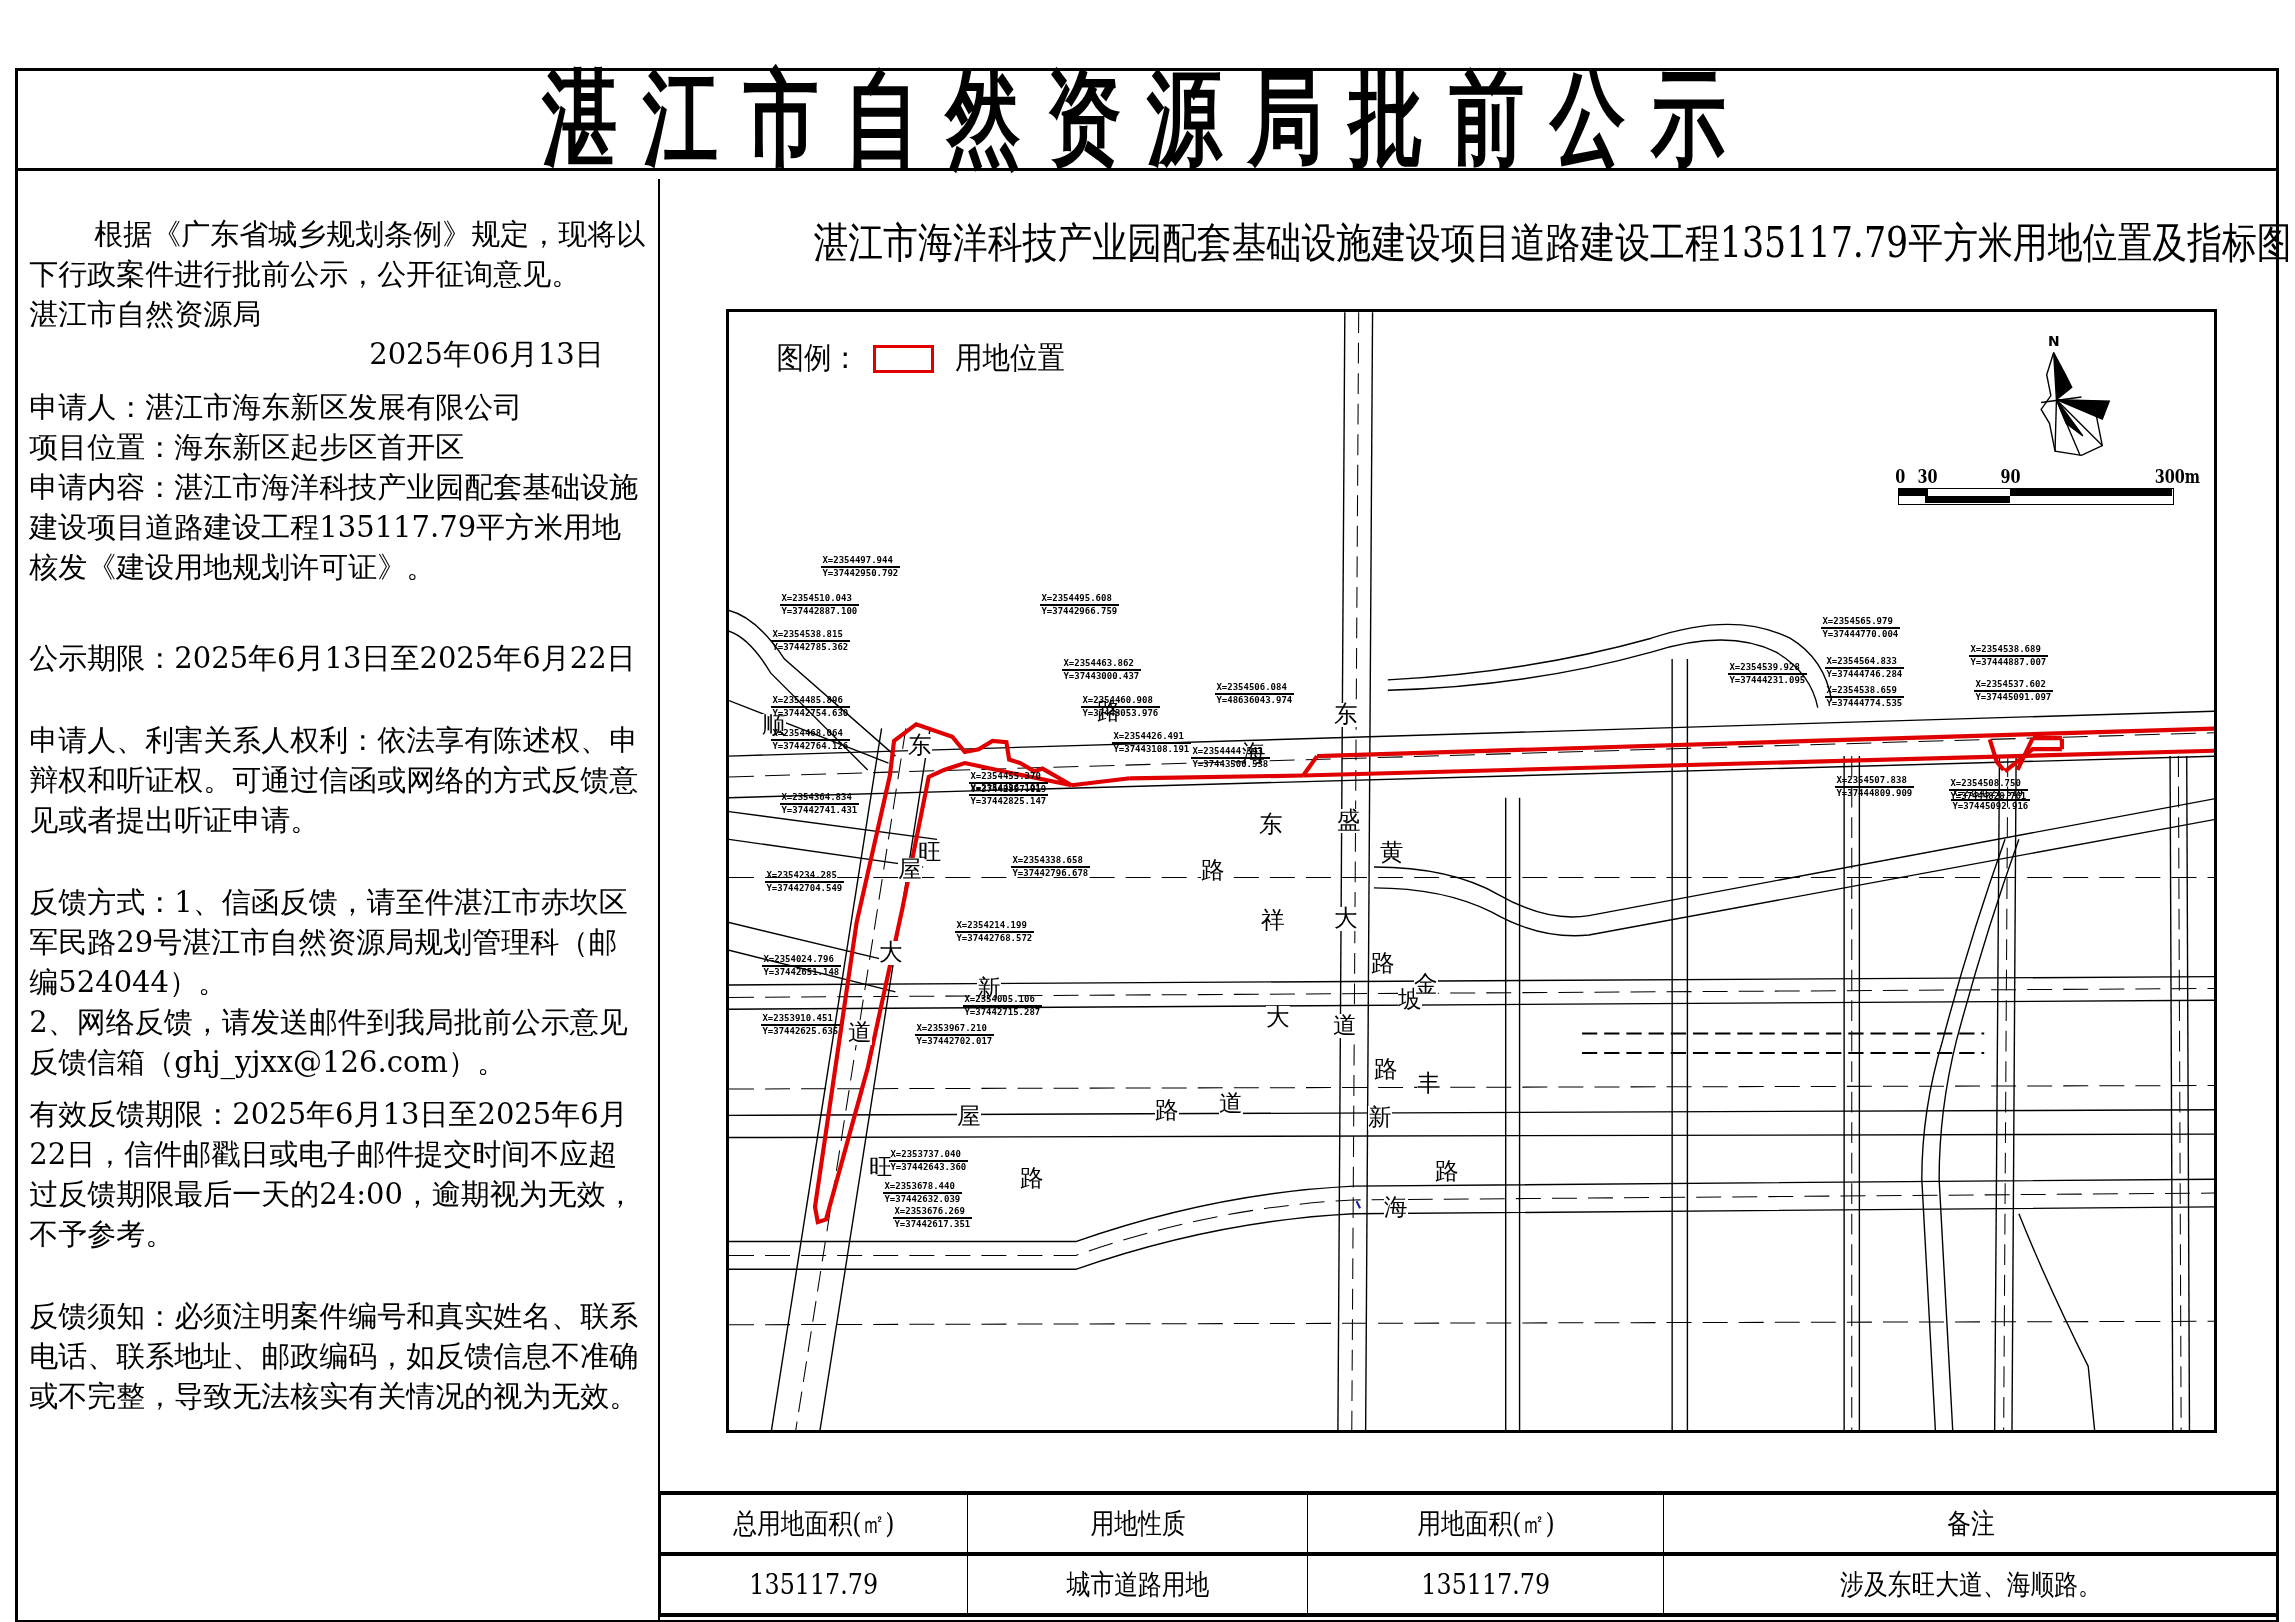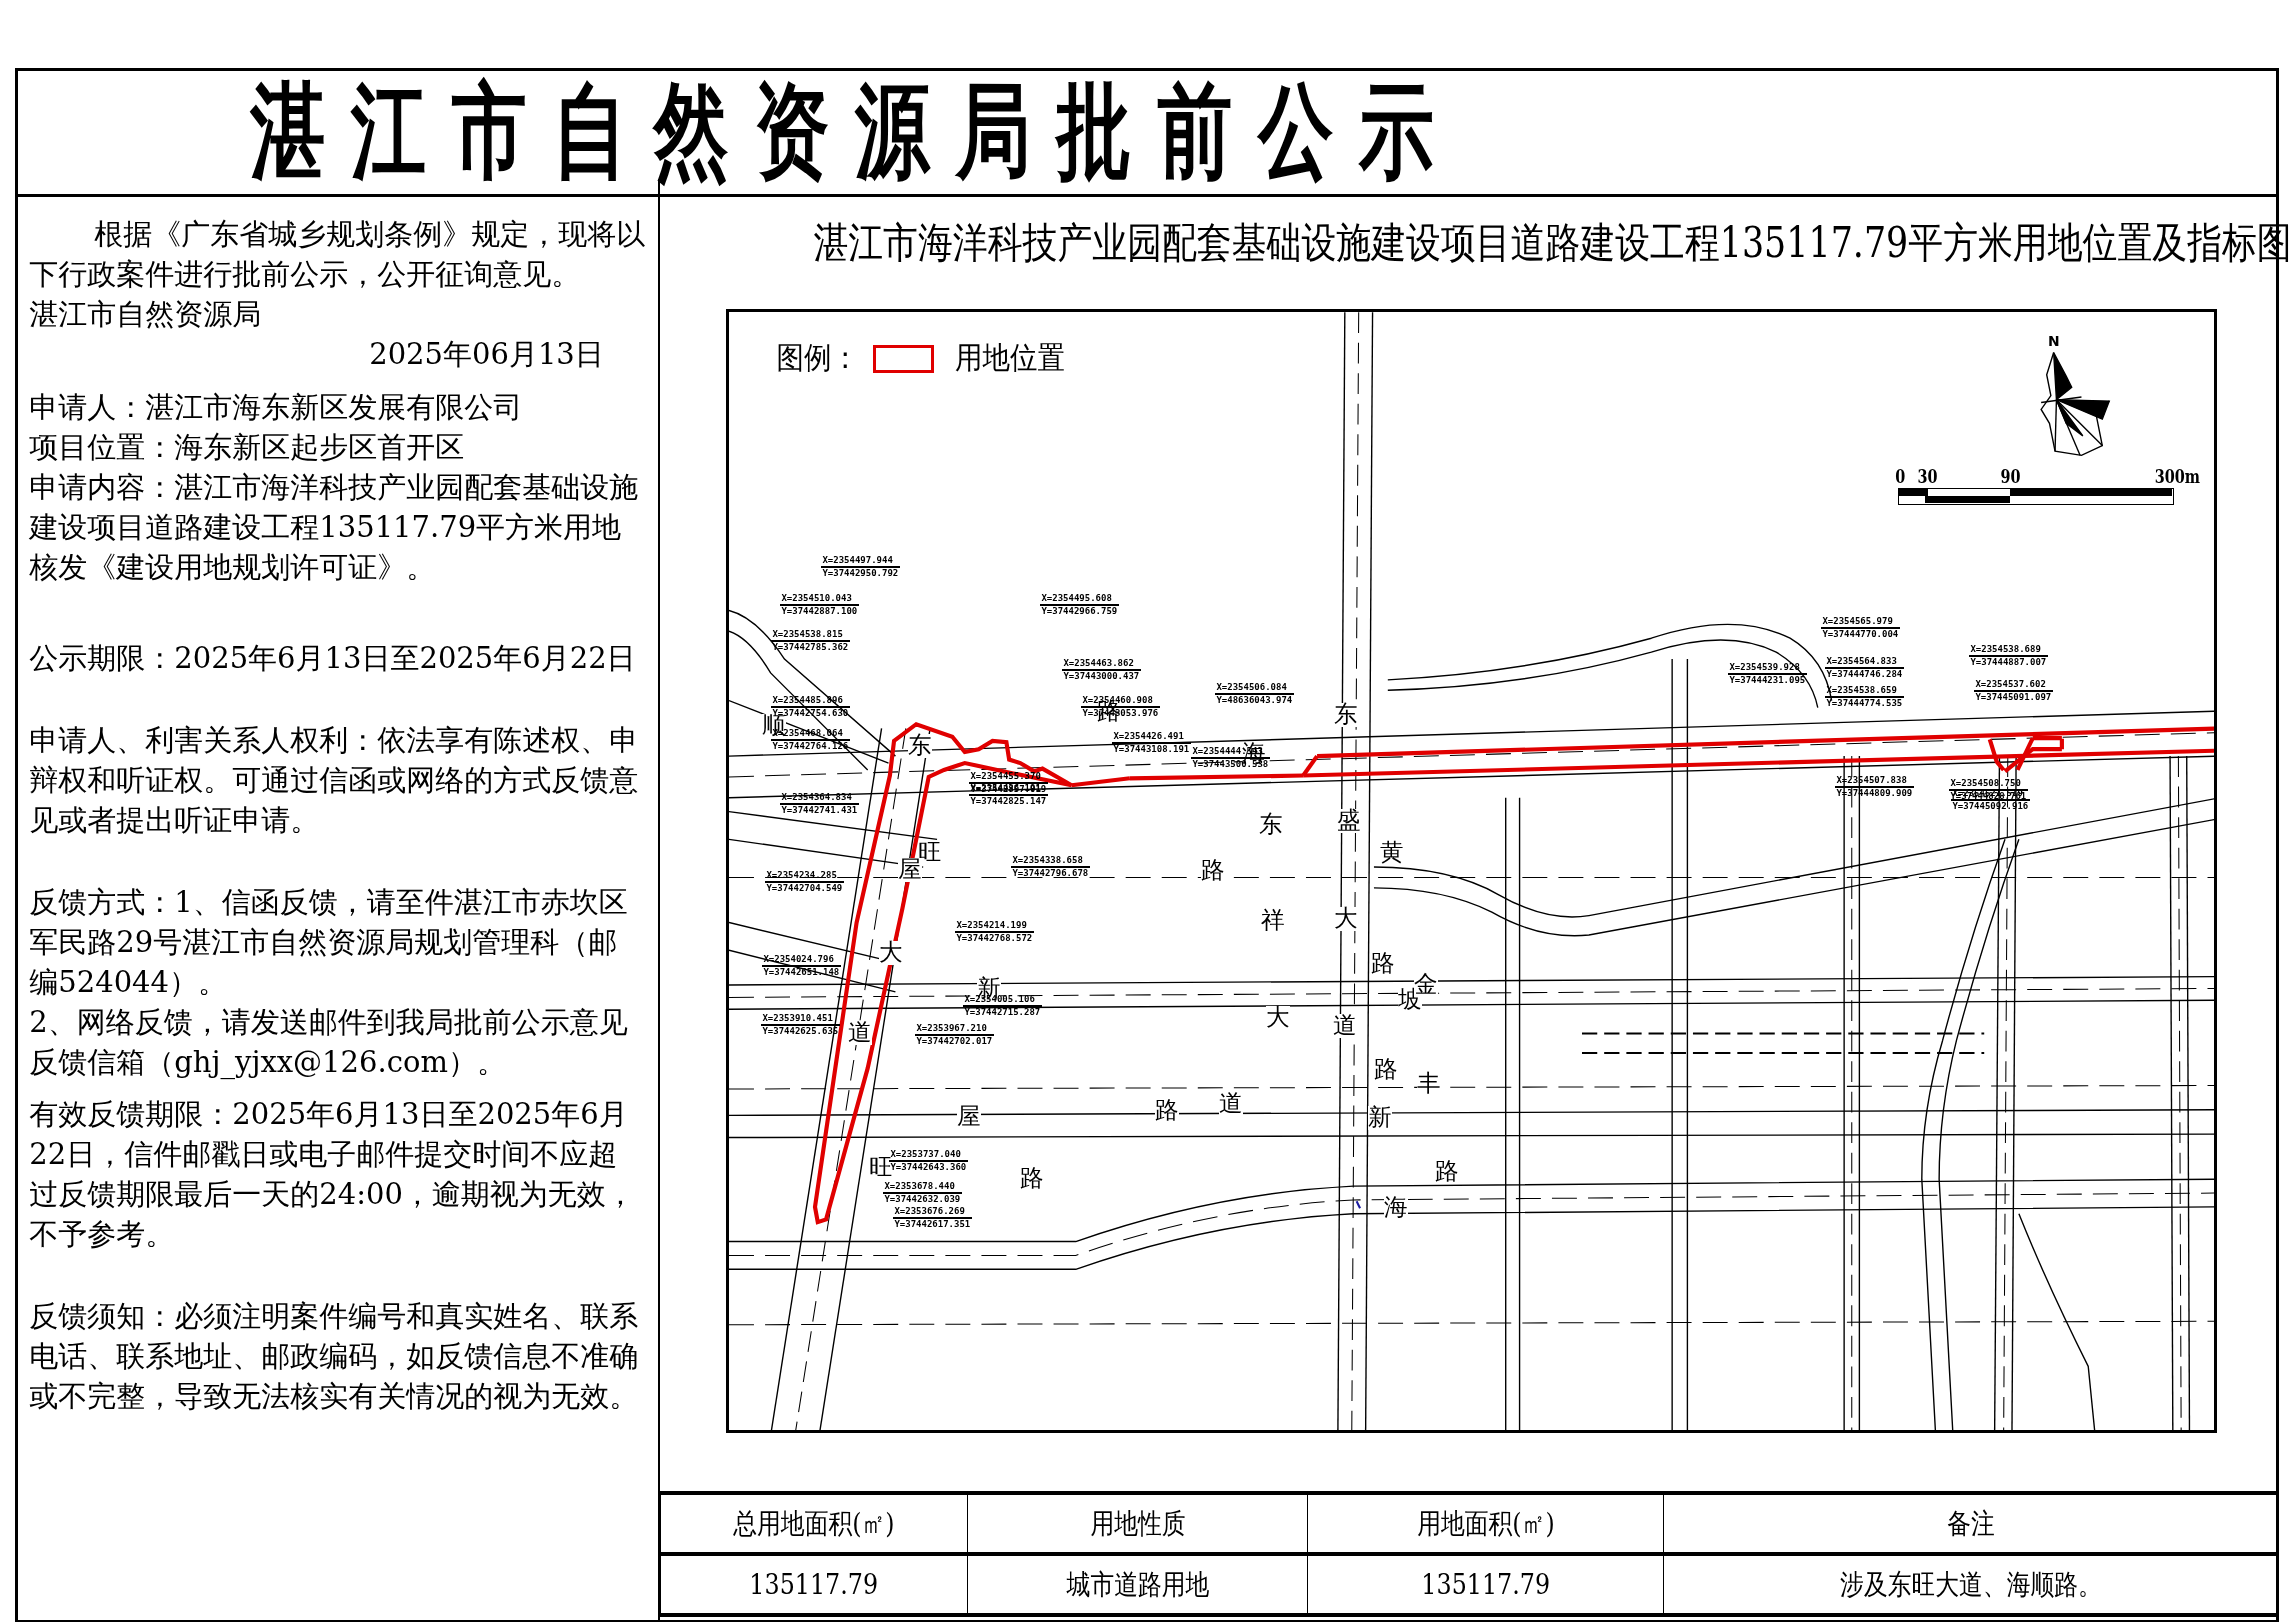--- a/index.html
+++ b/index.html
@@ -1,18 +1,18 @@
 <!DOCTYPE html>
 <html style="font-size:11px"><head>
 <meta charset="utf-8">
 <style>
   html,body{margin:0;padding:0;background:#fff;}
   body{width:2295px;height:1623px;position:relative;font-family:"DejaVu Serif","Liberation Serif",serif;color:#000;overflow:hidden;}
   .frame{position:absolute;left:15.3px;top:68px;width:2264px;height:1555px;border:3.5px solid #000;box-sizing:border-box;}
-  .title-bar{position:absolute;left:15.3px;top:68px;width:2264px;height:129px;border-bottom:3.5px solid #000;box-sizing:border-box;display:flex;align-items:center;}
+  .title-bar{position:absolute;left:15.3px;top:68px;width:2264px;height:103px;border-bottom:3.5px solid #000;box-sizing:border-box;display:flex;align-items:center;justify-content:center;}
   .title-bar span{font-family:"DejaVu Sans","Liberation Sans",sans-serif;font-weight:bold;font-size:104px;letter-spacing:36px;line-height:1;transform:scaleX(0.72);display:inline-block;}
   .left-col{position:absolute;left:15.3px;top:179px;width:645px;height:1444px;border-right:2.1px solid #000;box-sizing:border-box;padding:35px 12.5px 0 14px;font-size:29px;line-height:40px;}
   .left-col p{margin:0;}
   .left-col .indent{text-indent:65px;}
   .left-col .right{text-align:left;padding-right:9.7px;}
   .left-col .right2{text-align:right;padding-right:42px;}
   .gap-s{height:12.5px;}
   .gap-m{height:42px;}
   .gap-l{height:51px;}
   .map-title{position:absolute;left:662px;top:215px;width:1616px;text-align:center;font-size:42px;line-height:55px;}

